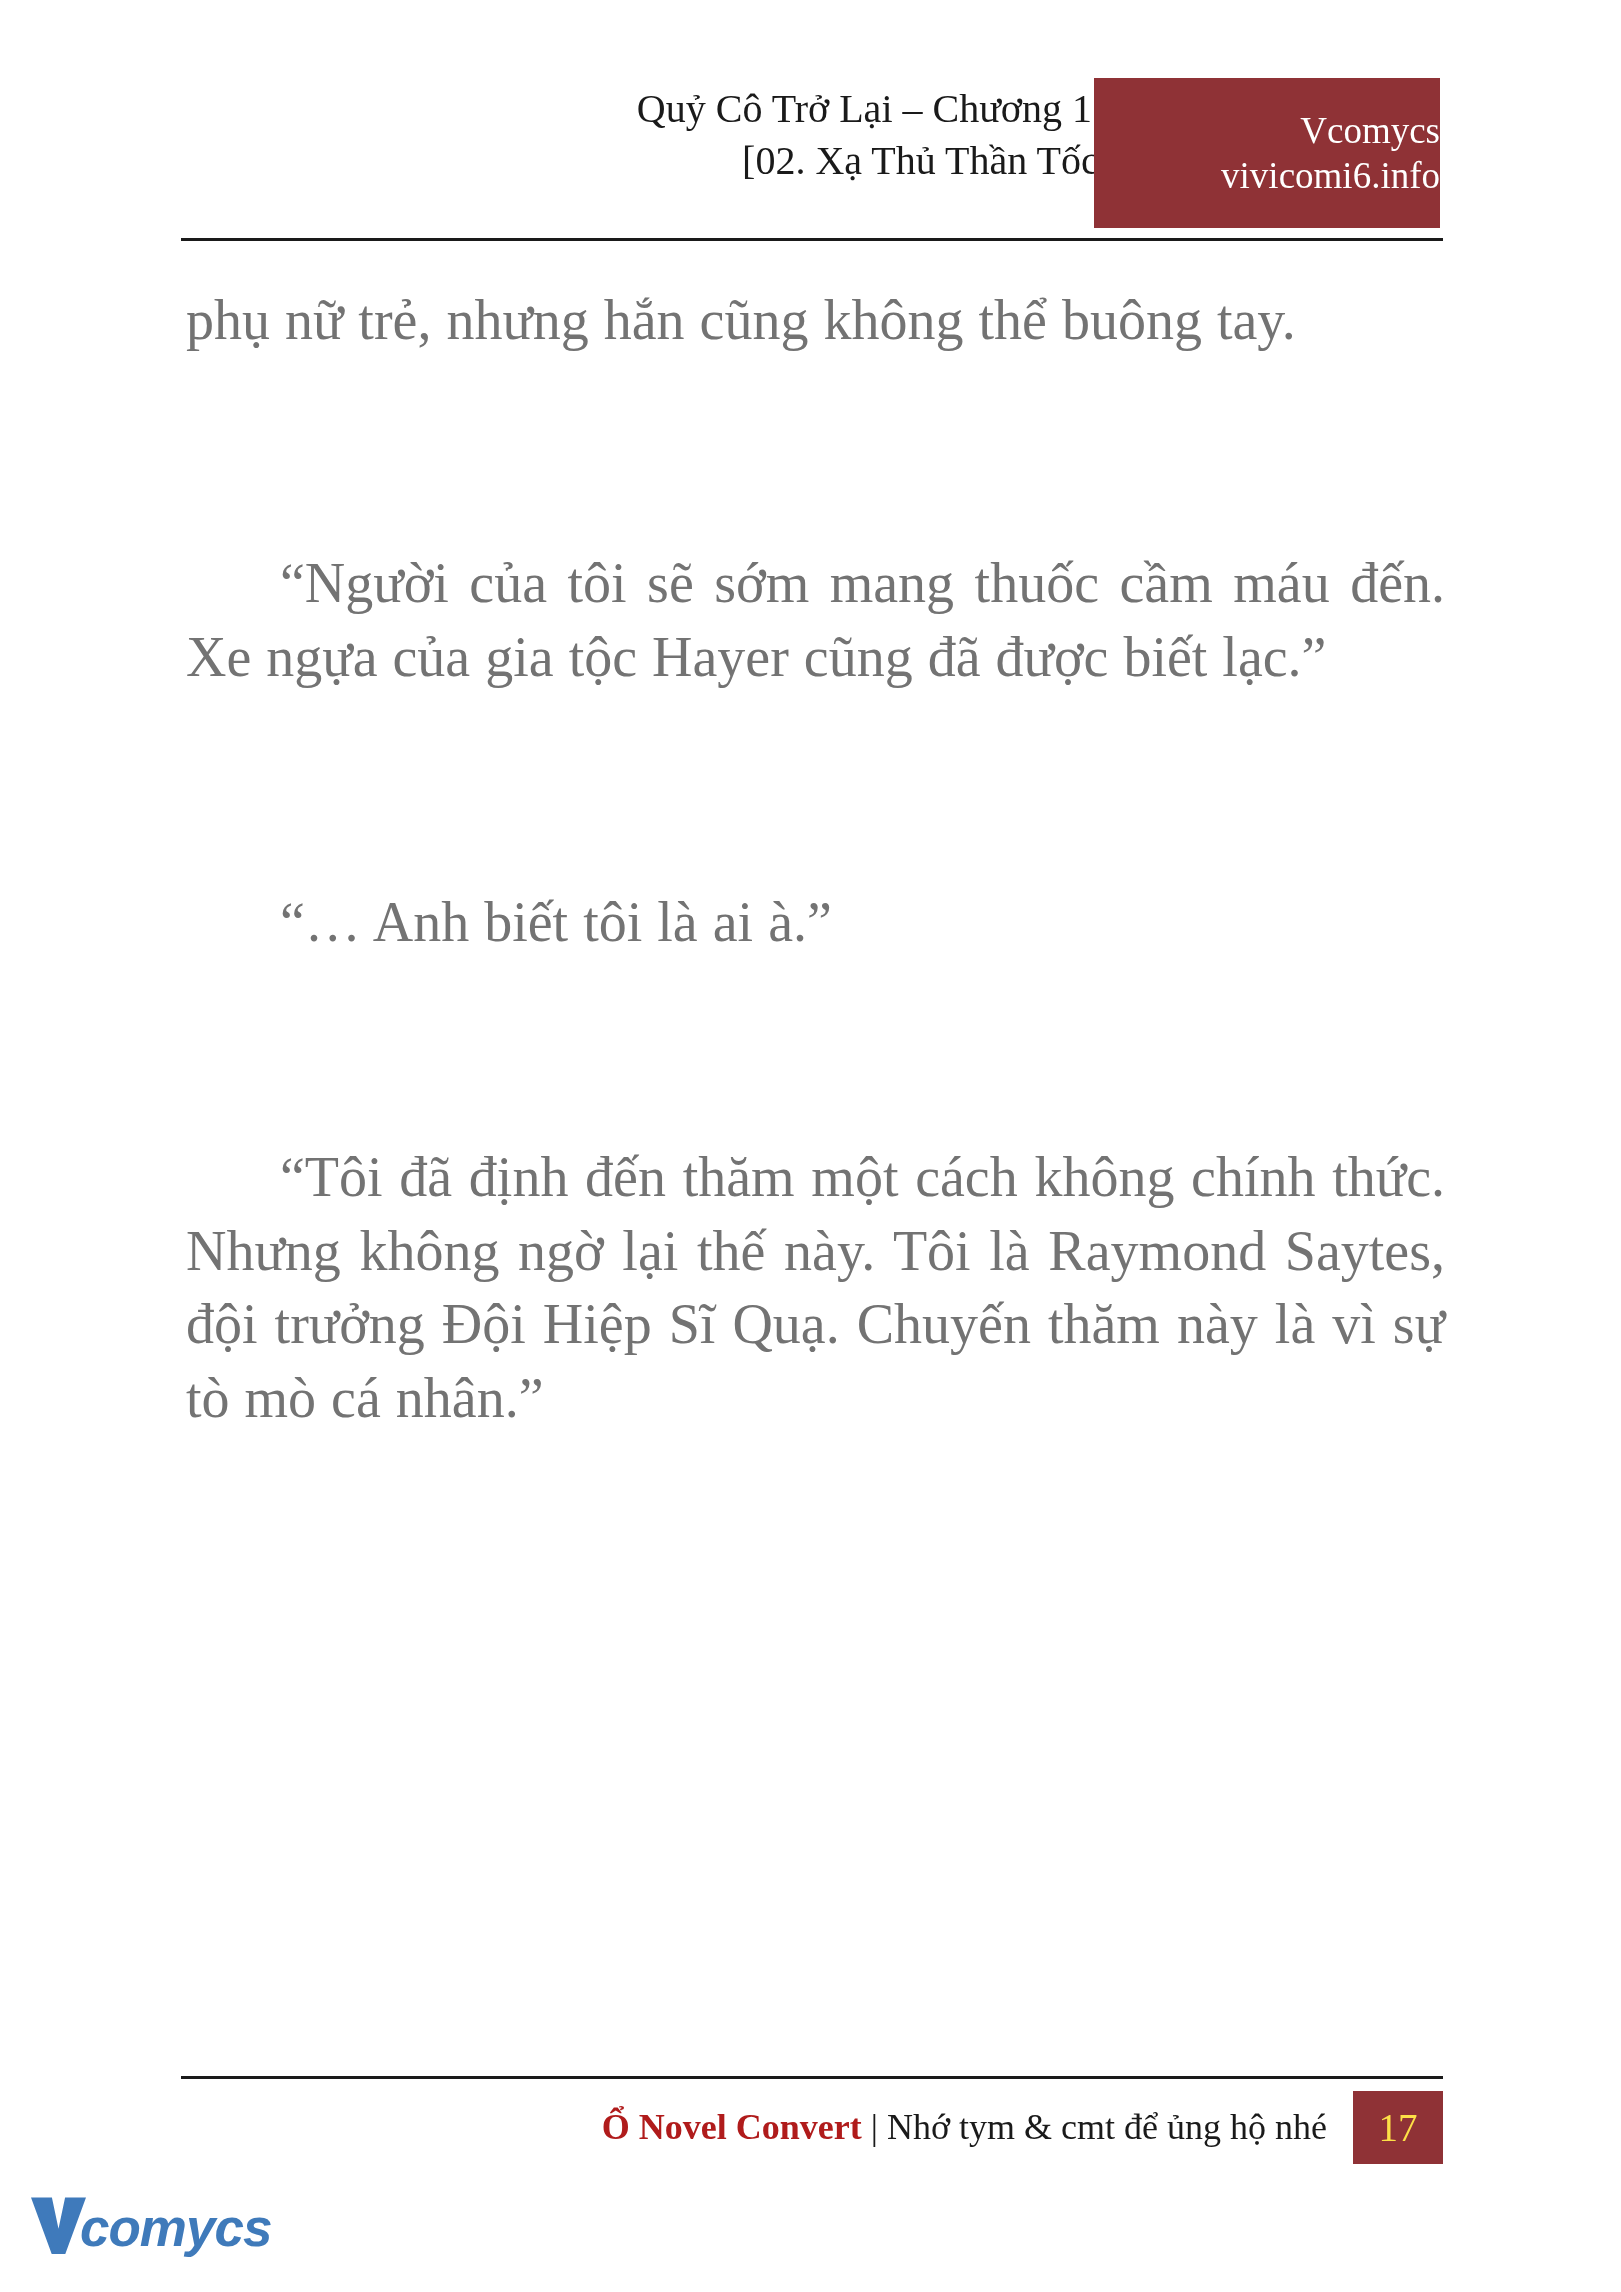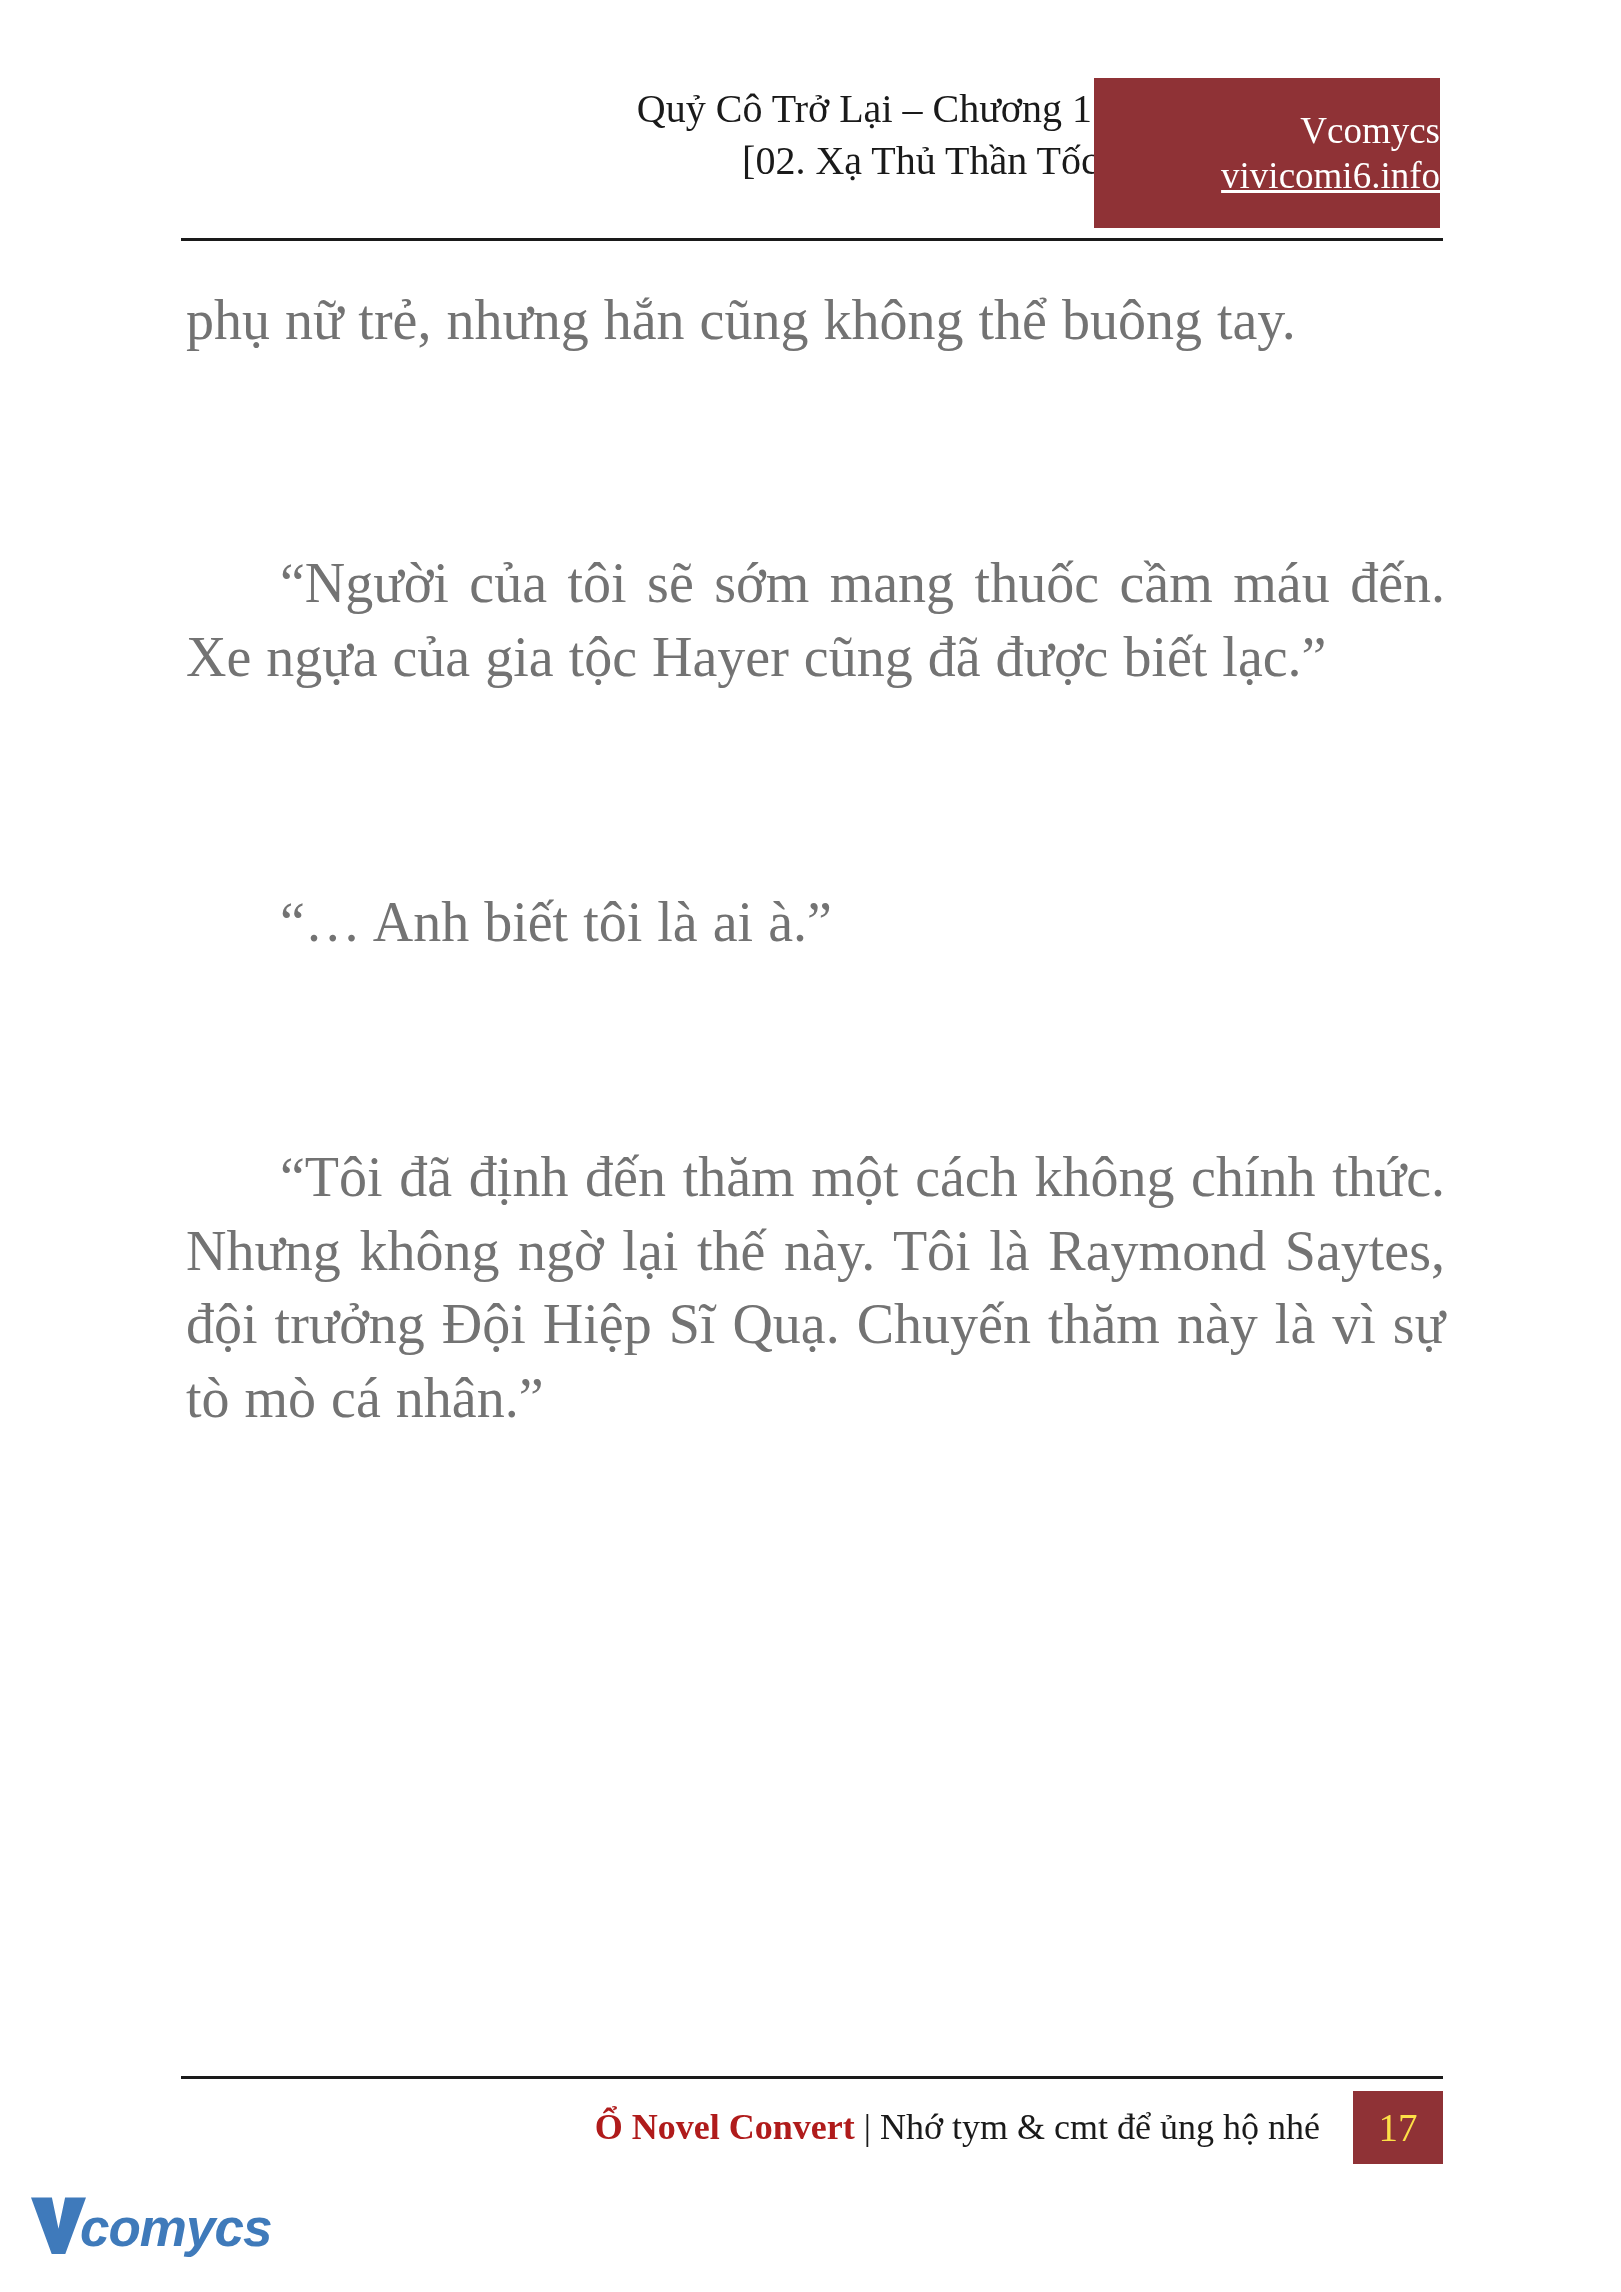--- a/index.html
+++ b/index.html
@@ -51,21 +51,21 @@
     height: 150px;
     background: #8f3236;
     color: #ffffff;
     display: flex;
     flex-direction: column;
     align-items: flex-end;
     justify-content: center;
     line-height: 1.22;
   }
   .header-badge .b1 { font-size: 37px; }
-  .header-badge .b2 { font-size: 37px; text-decoration: underline; }
+  .header-badge .b2 { font-size: 37px; }
 
   .header-rule {
     position: absolute;
     left: 181px;
     top: 238px;
     width: 1262px;
     height: 2.9px;
     background: #1a1a1a;
   }
 
@@ -110,21 +110,21 @@
     width: 1262px;
     height: 78px;
     display: flex;
     align-items: center;
     justify-content: flex-end;
   }
   .footer-text {
     font-size: 36px;
     color: #1a1a1a;
     white-space: nowrap;
-    padding-right: 33px;
+    padding-right: 26px;
   }
   .footer-brand {
     color: #b01b1b;
     font-weight: bold;
   }
   .footer-sep {
     color: #1a1a1a;
   }
   .footer-pageno {
     width: 90px;

